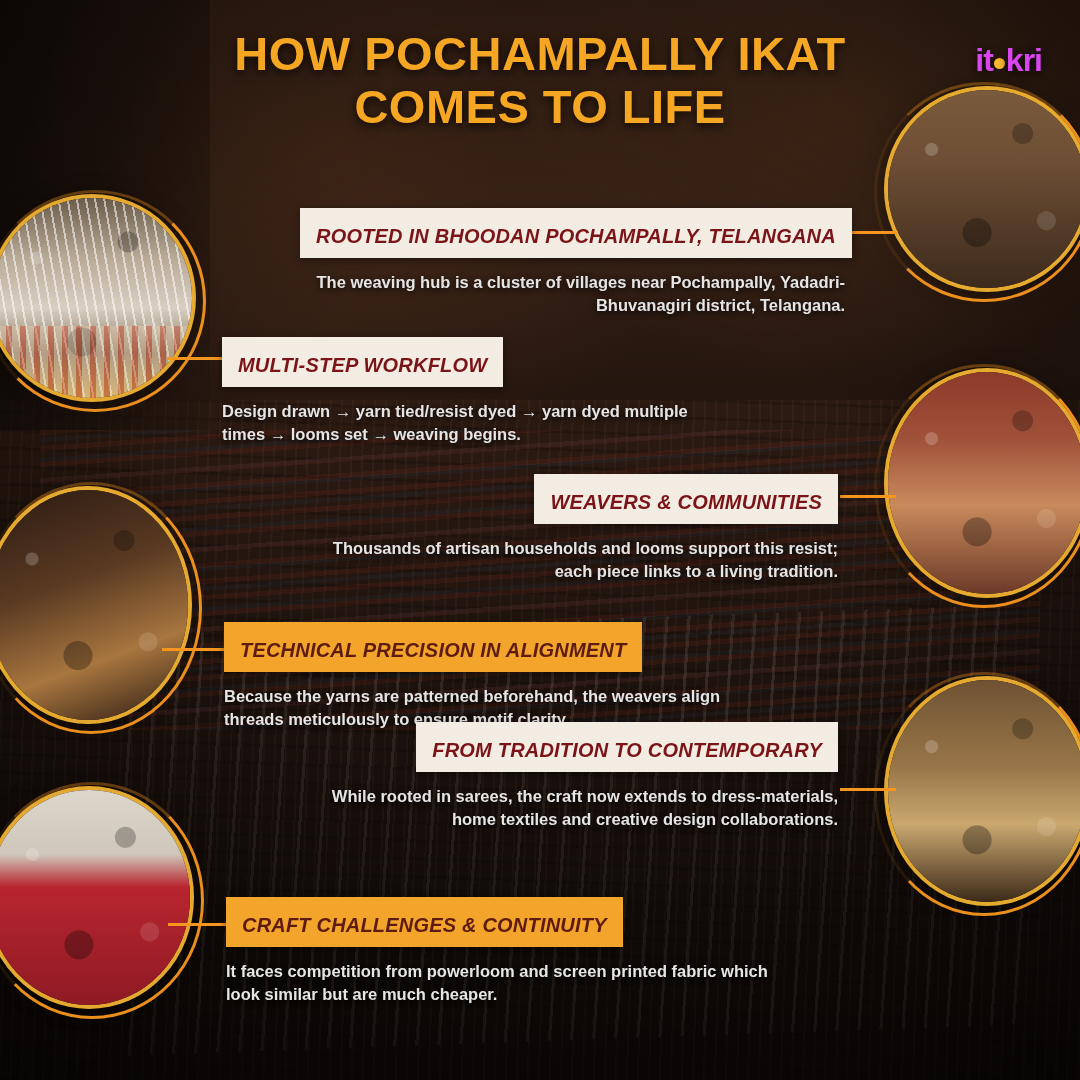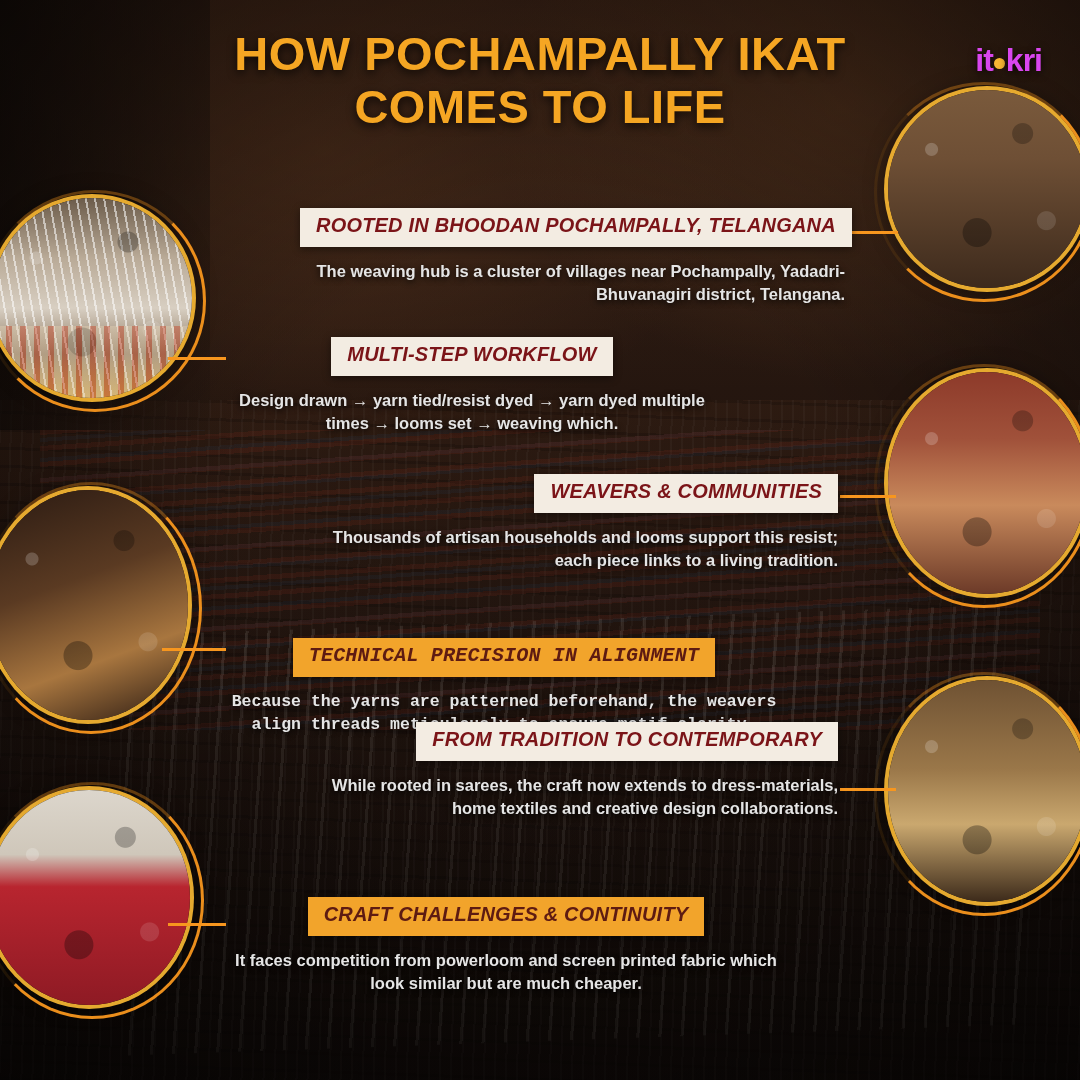--- a/index.html
+++ b/index.html
@@ -156,49 +156,49 @@
   .conn {
     position: absolute;
     height: 3px;
     background: #f7961e;
   }
 
   
   .block { position: absolute; }
   .chip {
     display: inline-block;
-    padding: 6px 16px 10px 16px;
+    padding: 17px 16px 10px 16px;
     font-size: 20px;
     font-weight: bold;
     font-style: italic;
     letter-spacing: 0.2px;
     white-space: nowrap;
     color: #7b1418;
     box-shadow: 0 2px 8px rgba(0,0,0,0.45);
   }
   .chip-cream { background: #f3ece2; color: #7b1418; }
   .chip-amber { background: #f2a42b; color: #5e1b12; }
   .body {
     margin-top: 13px;
     color: #e5e5e5;
     font-size: 16.5px;
     font-weight: bold;
     line-height: 1.42;
     text-shadow: 0 2px 6px rgba(0,0,0,0.85);
     max-width: 640px;
   }
   .align-right { text-align: right; }
-  .align-left  { text-align: center; }
+  .align-left  { text-align: left; }
 
   .b1 { top: 208px; left: 300px; width: 545px; }
   .b1 .body { margin-left: auto; }
   .b2 { top: 337px; left: 222px; width: 500px; }
   .b3 { top: 474px; left: 300px; width: 538px; }
   .b3 .body { margin-left: auto; }
-  .b4 { top: 638px; left: 224px; width: 560px; font-family: Liberation Mono, monospace; }
+  .b4 { top: 622px; left: 224px; width: 560px; }
   .b5 { top: 722px; left: 300px; width: 538px; }
   .b5 .body { margin-left: auto; }
   .b6 { top: 897px; left: 226px; width: 560px; }
 </style>
 </head>
 <body>
 
 <div id="canvas">
 
   <div class="bg"></div>
@@ -255,21 +255,21 @@
   <div class="conn" style="left:840px; top:788px; width:56px;"></div>
   <div class="conn" style="left:168px; top:923px; width:58px;"></div>
 
   <div class="block b1 align-right">
     <span class="chip chip-cream">ROOTED IN BHOODAN POCHAMPALLY, TELANGANA</span>
     <div class="body">The weaving hub is a cluster of villages near Pochampally, Yadadri-Bhuvanagiri district, Telangana.</div>
   </div>
 
   <div class="block b2 align-left">
     <span class="chip chip-cream">MULTI-STEP WORKFLOW</span>
-    <div class="body">Design drawn → yarn tied/resist dyed → yarn dyed multiple times → looms set → weaving which.</div>
+    <div class="body">Design drawn → yarn tied/resist dyed → yarn dyed multiple times → looms set → weaving begins.</div>
   </div>
 
   <div class="block b3 align-right">
     <span class="chip chip-cream">WEAVERS &amp; COMMUNITIES</span>
     <div class="body">Thousands of artisan households and looms support this resist; each piece links to a living tradition.</div>
   </div>
 
   <div class="block b4 align-left">
     <span class="chip chip-amber">TECHNICAL PRECISION IN ALIGNMENT</span>
     <div class="body">Because the yarns are patterned beforehand, the weavers align threads meticulously to ensure motif clarity.</div>

